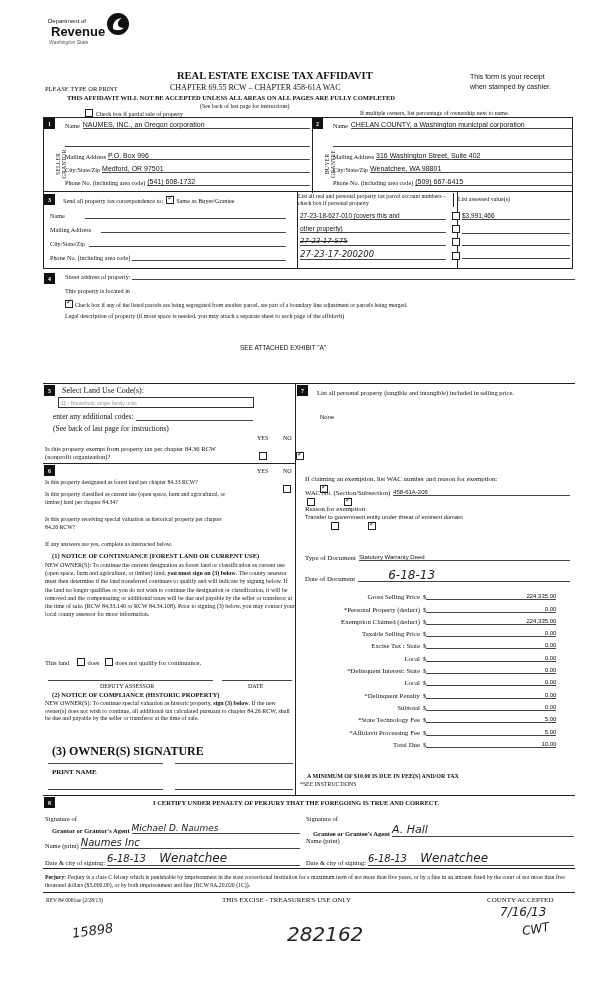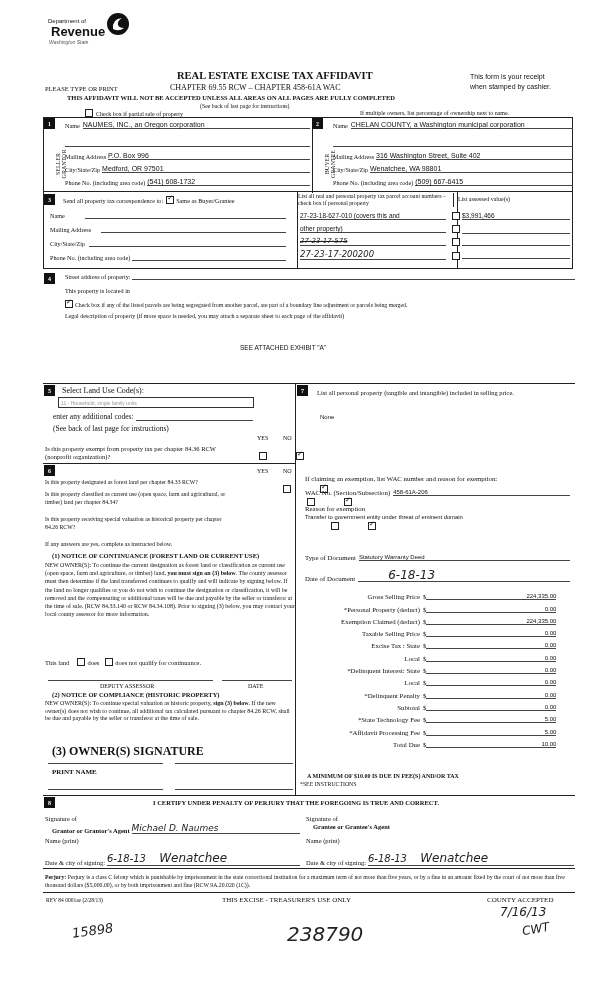--- a/index.html
+++ b/index.html
@@ -317,32 +317,34 @@
 <div class="abs num" style="left:44px;top:797px;">8</div>
 <div class="abs bold" style="left:146px;top:799px;font-size:6.5px;">I CERTIFY UNDER PENALTY OF PERJURY THAT THE FOREGOING IS TRUE AND CORRECT.</div>
 
 <div class="abs" style="left:45px;top:815px;font-size:6.5px;">Signature of</div>
 <div class="abs row" style="left:45px;top:823px;width:255px;">
   <span class="bold" style="font-size:6.5px;">Grantor or Grantor's Agent</span>
   <span class="hand line" style="flex:1;margin-left:2px;font-size:9px;">Michael D. Naumes</span>
 </div>
 <div class="abs row" style="left:45px;top:837px;width:255px;">
   <span style="font-size:6.5px;">Name (print)</span>
+  <span class="hand line" style="flex:1;margin-left:2px;font-size:10px;">Naumes Inc</span>
 </div>
 <div class="abs row" style="left:45px;top:851px;width:255px;">
   <span style="font-size:6.5px;">Date &amp; city of signing:</span>
   <span class="hand line" style="flex:1;margin-left:2px;font-size:10px;">
     <span>6-18-13</span>
     <span style="margin-left:10px;font-size:12px;">Wenatchee</span>
   </span>
 </div>
 
 <div class="abs" style="left:306px;top:815px;font-size:6.5px;">Signature of</div>
 <div class="abs row" style="left:306px;top:823px;width:268px;">
   <span class="bold" style="font-size:6.5px;">Grantee or Grantee's Agent</span>
+  <span class="hand line" style="flex:1;margin-left:2px;font-size:11px;">A. Hall</span>
 </div>
 <div class="abs row" style="left:306px;top:837px;width:268px;">
   <span style="font-size:6.5px;">Name (print)</span>
 </div>
 <div class="abs row" style="left:306px;top:851px;width:268px;">
   <span style="font-size:6.5px;">Date &amp; city of signing:</span>
   <span class="hand line" style="flex:1;margin-left:2px;font-size:10px;">
     <span>6-18-13</span>
     <span style="margin-left:10px;font-size:12px;">Wenatchee</span>
   </span>
@@ -351,18 +353,18 @@
 
 <div class="abs hline" style="left:43px;top:868px;width:532px;"></div>
 <div class="abs" style="left:45px;top:873px;width:530px;font-size:5.8px;line-height:8px;">
   <b>Perjury:</b><span> Perjury is a class C felony which is punishable by imprisonment in the state correctional institution for a maximum term of not more than five years, or by a fine in an amount fixed by the court of not more than five thousand dollars ($5,000.00), or by both imprisonment and fine (RCW 9A.20.020 (1C)).</span>
 </div>
 <div class="abs hline" style="left:43px;top:892px;width:532px;"></div>
 <div class="abs" style="left:46px;top:897px;font-size:5.5px;">REV 84 0001ae (2/28/13)</div>
 <div class="abs" style="left:222px;top:896px;font-size:7px;">THIS EXCISE - TREASURER'S USE ONLY</div>
 <div class="abs" style="left:487px;top:896px;font-size:7px;">COUNTY ACCEPTED</div>
 <div class="abs hand" style="left:72px;top:923px;font-size:13px;transform:rotate(-8deg);">15898</div>
-<div class="abs hand" style="left:287px;top:922px;font-size:20px;">238790</div>
+<div class="abs hand" style="left:287px;top:922px;font-size:20px;">282162</div>
 <div class="abs hand" style="left:500px;top:905px;font-size:12px;">7/16/13</div>
 <div class="abs hand" style="left:522px;top:922px;font-size:12px;transform:rotate(-10deg);">CWT</div>
 
 
 
 
 </body></html>

